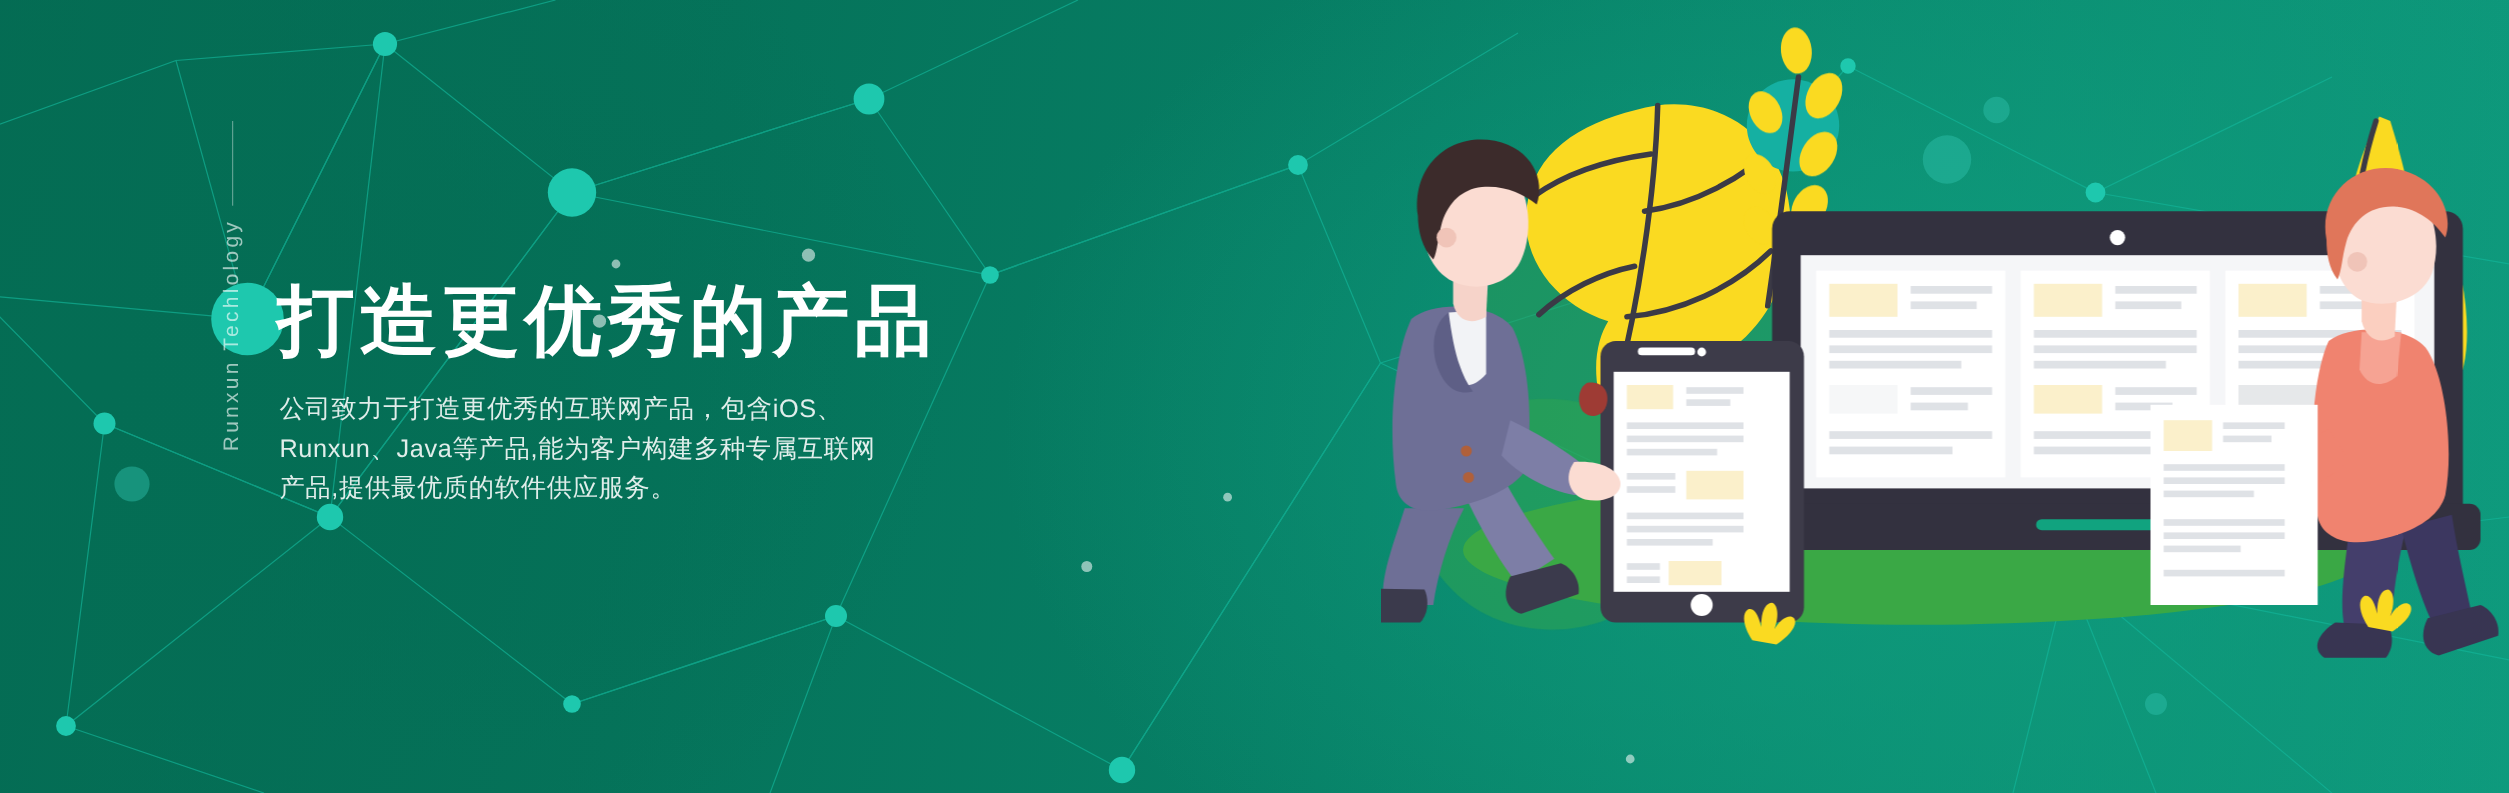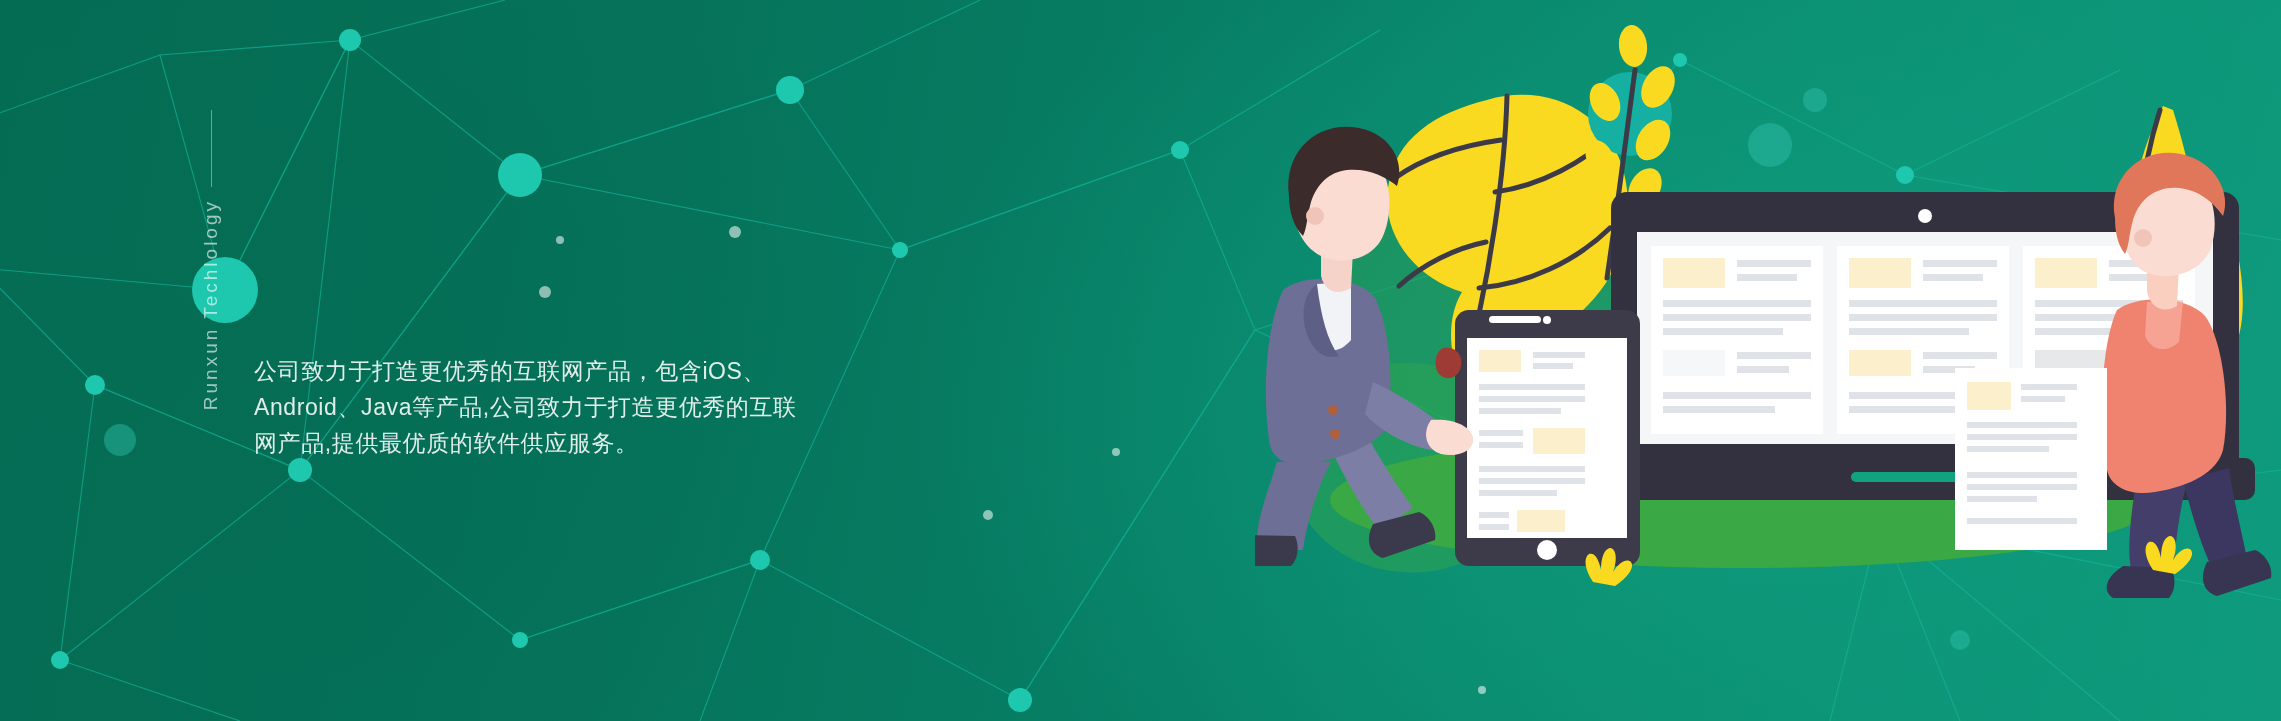--- a/index.html
+++ b/index.html
@@ -136,22 +136,23 @@
       <circle cx="988" cy="515" r="5"></circle>
     </g>
   </svg>
 
   <div class="vert-wrap">
     <div class="vert-line"></div>
     <div class="vert-text">Runxun Techlology</div>
   </div>
 
 
-
-  <p class="para">公司致力于打造更优秀的互联网产品，包含iOS、Android、Java等产品,公司致力于打造更优秀的互联网产品,提供最优质的软件供应服务。</p>
+  <h1 class="headline">打造更优秀的产品</h1>
+
+  <p class="para">公司致力于打造更优秀的互联网产品，包含iOS、Runxun、Java等产品,能为客户构建多种专属互联网产品,提供最优质的软件供应服务。</p>
 
   <svg id="art" viewBox="0 0 1030 700">
 
     <g opacity=".85">
       <path d="M175 175 C 265 130, 380 165, 395 250 C 412 345, 330 430, 225 425
                C 120 420, 70 330, 95 260 C 112 212, 140 192, 175 175 Z" fill="#2f9a52" opacity=".55"></path>
       <path d="M60 380 C 130 330, 250 350, 270 430 C 292 520, 210 575, 130 560
                C 52 545, 20 470, 35 425 C 43 402, 48 390, 60 380 Z" fill="#34a64f" opacity=".6"></path>
     </g>
 

